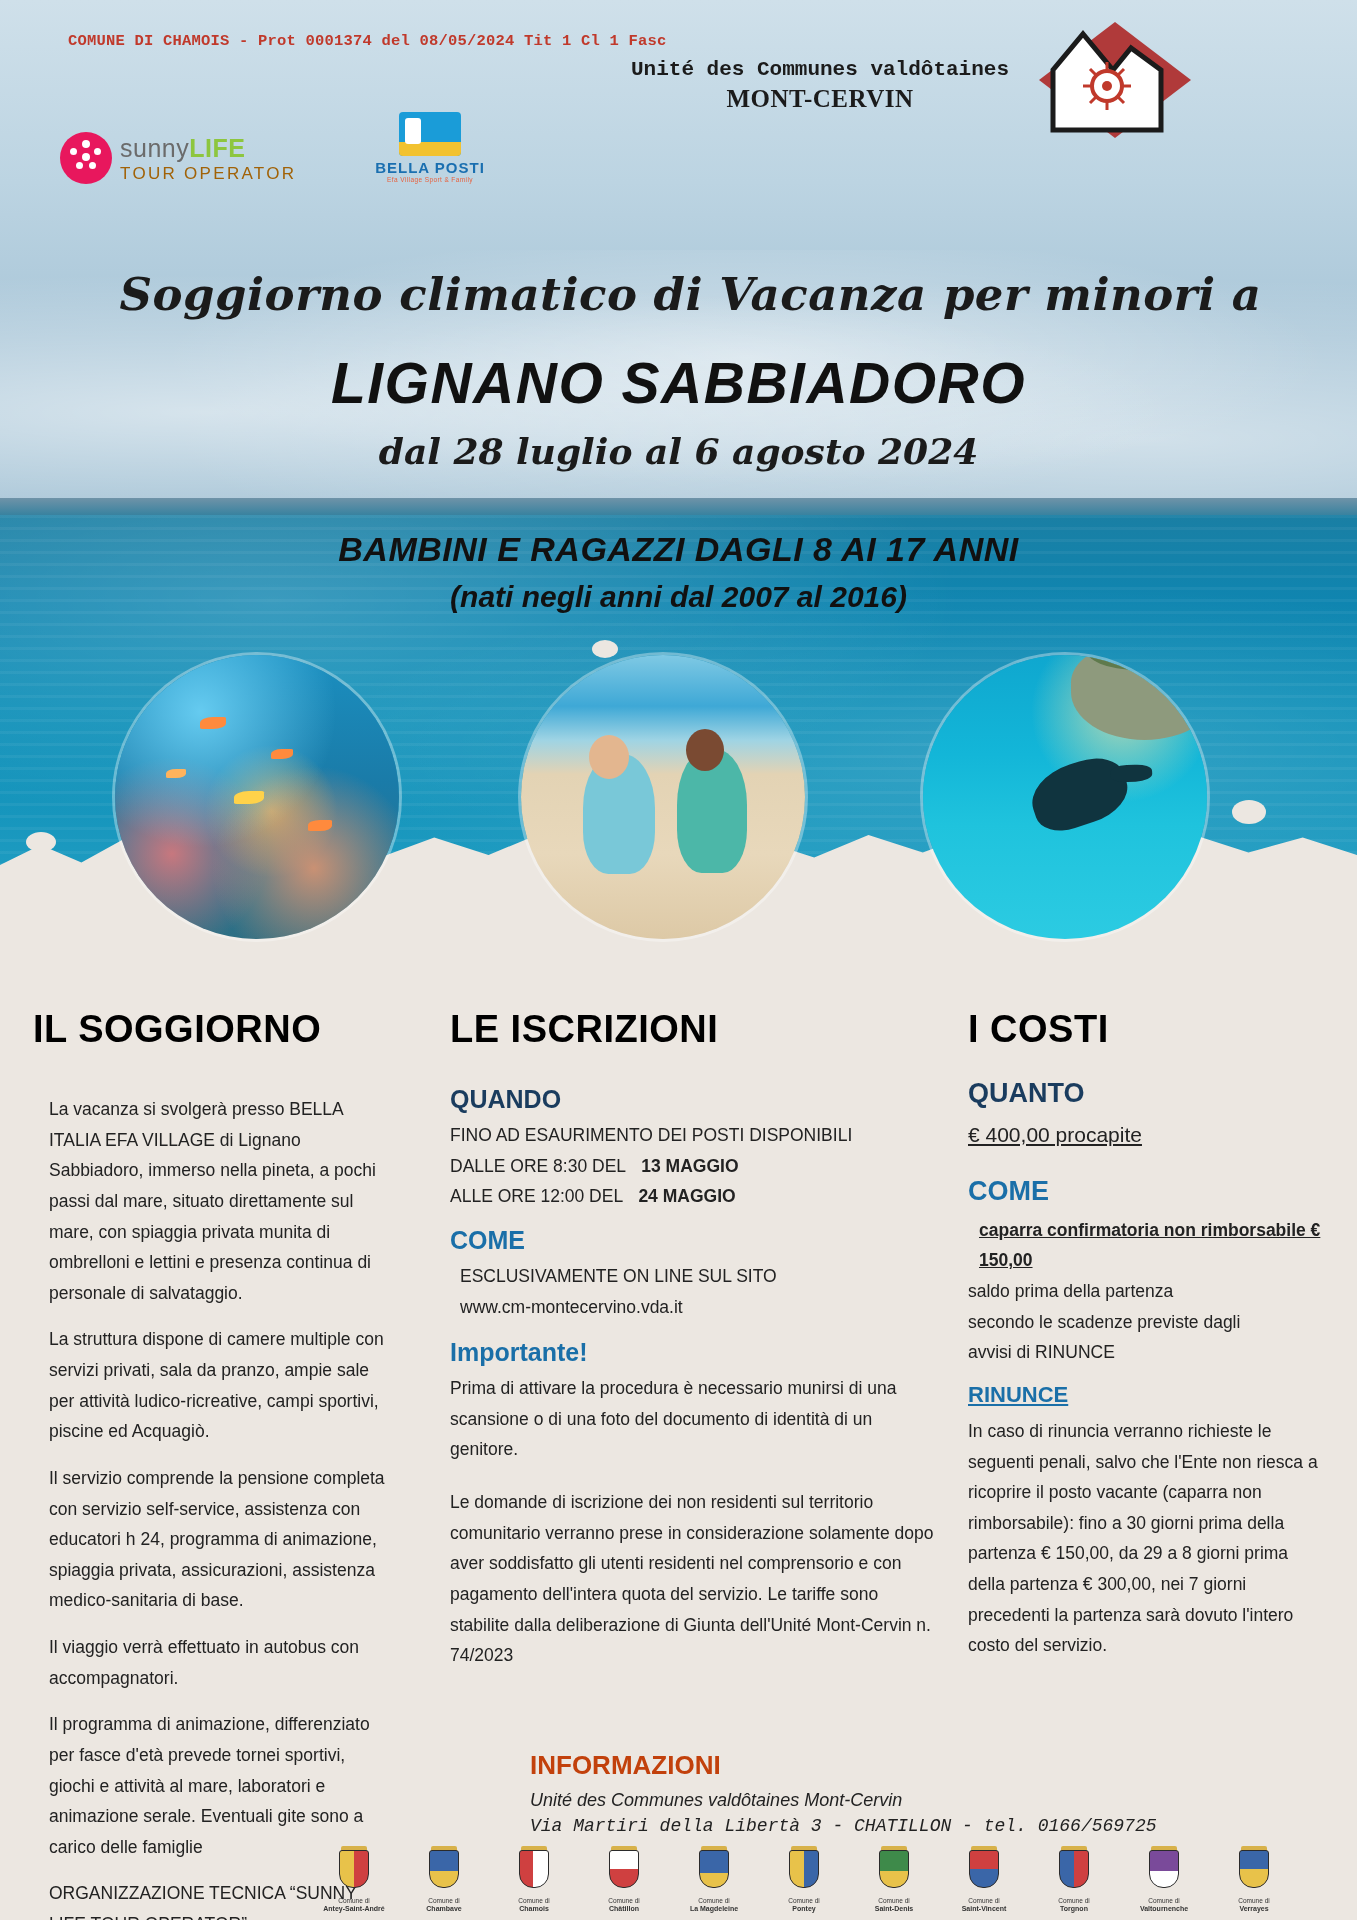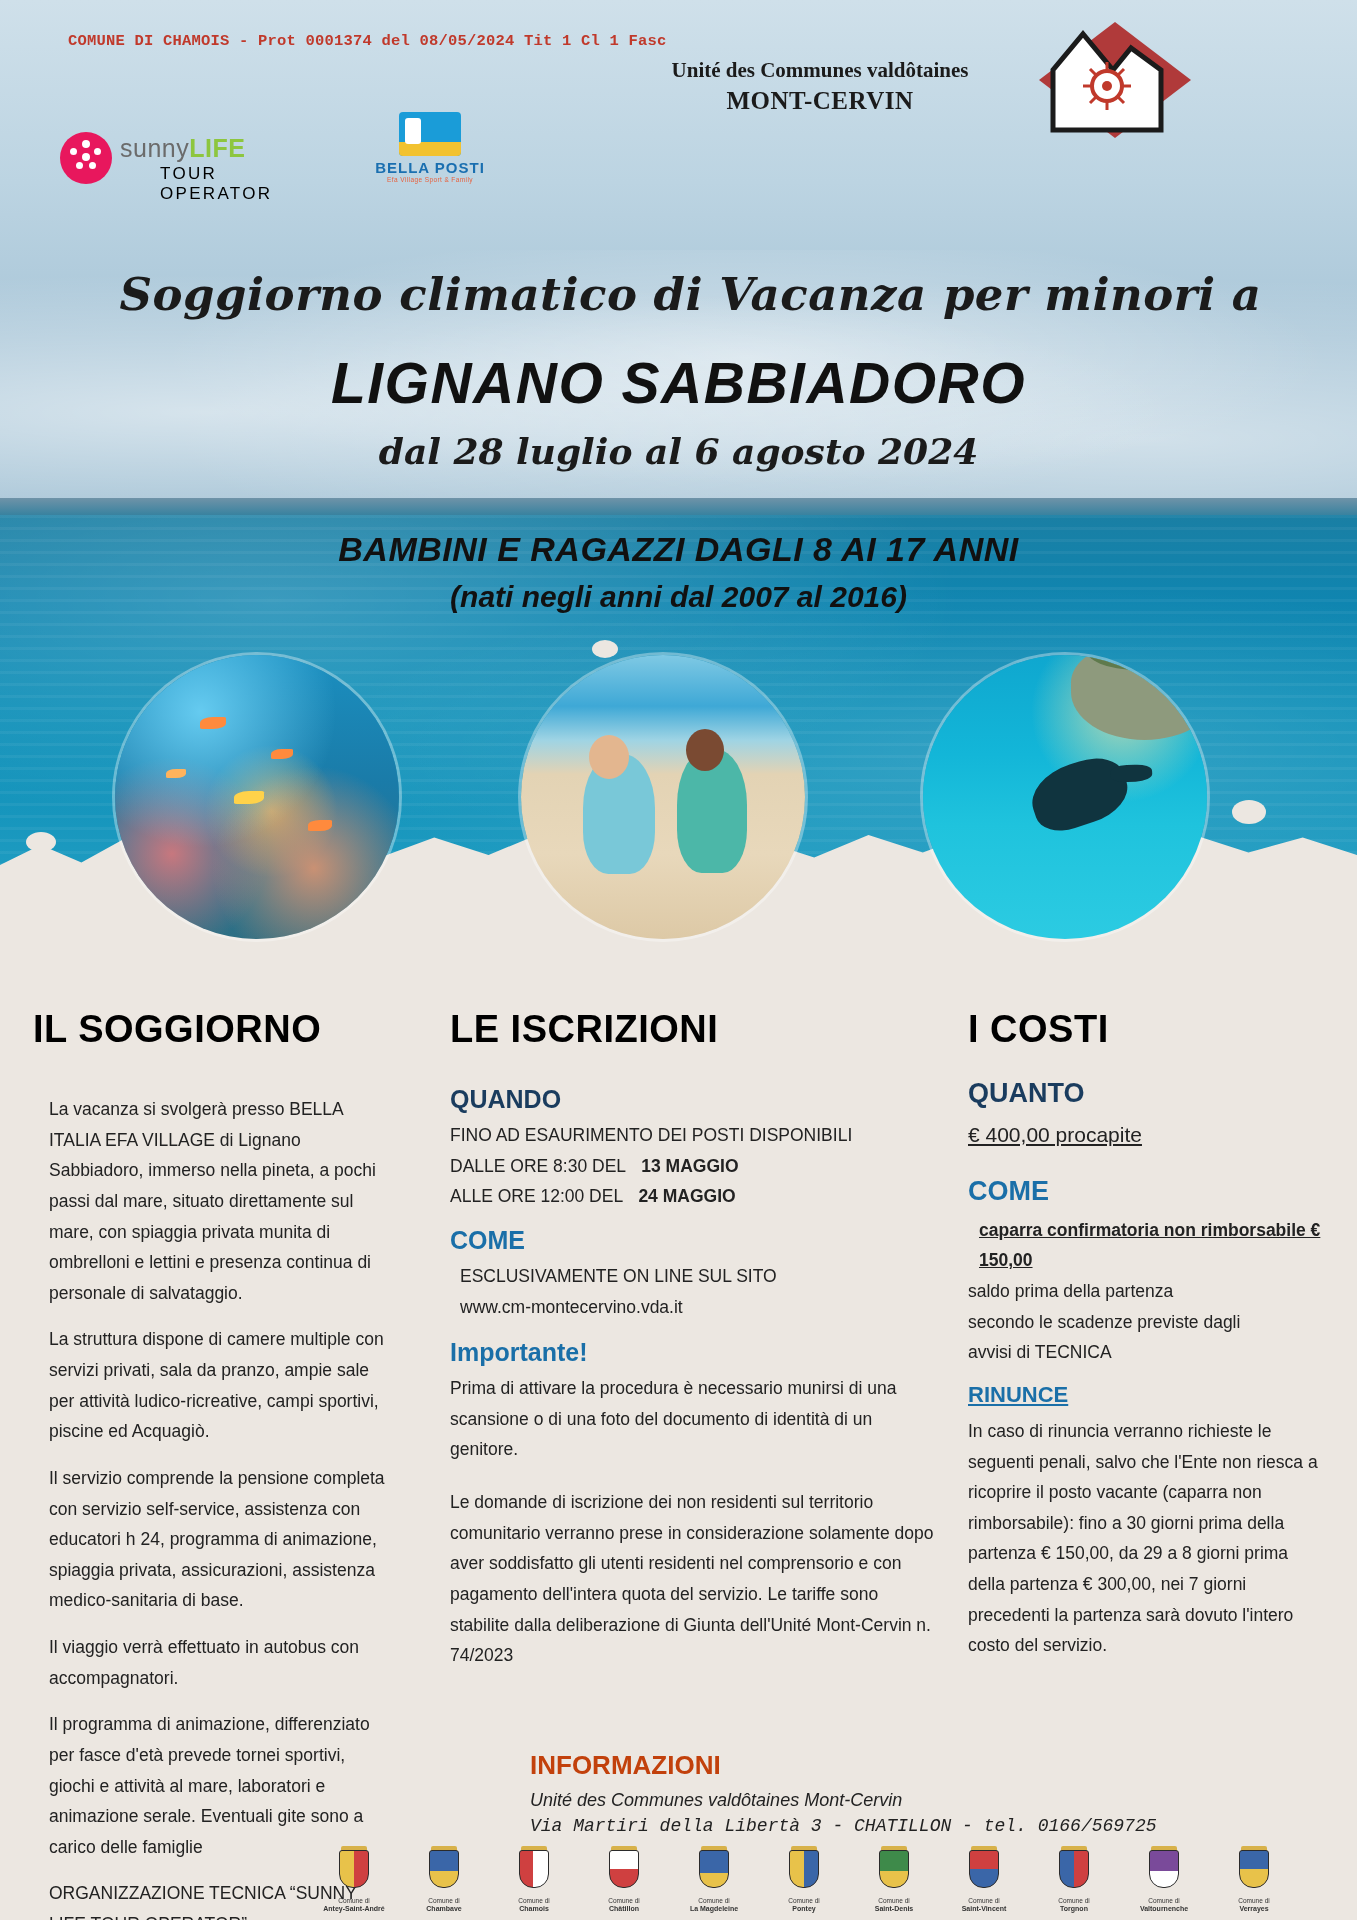--- a/index.html
+++ b/index.html
@@ -49,33 +49,33 @@
     position:absolute; left:0; top:1000px; width:1357px; height:920px; background:#ece7e1;
   }
 
   
   .prot-line {
     position:absolute; left:68px; top:32px;
     font-family:"Liberation Mono", monospace;
     font-size:15.5px; font-weight:bold; color:#c0392b; letter-spacing:.2px;
   }
   .unite-block { position:absolute; left:620px; top:58px; width:400px; text-align:center; color:#1b1b1b;}
-  .unite-1 { font-family:Liberation Serif, serif; font-size:21px; font-weight:bold; }
+  .unite-1 { font-family:Liberation Mono, monospace; font-size:21px; font-weight:bold; }
   .unite-2 { font-family:"Liberation Serif", serif; font-size:25px; font-weight:bold; letter-spacing:.5px; margin-top:4px;}
 
   
   .mc-logo { position:absolute; left:1035px; top:18px; width:160px; height:125px; }
 
   
   .sunny-logo { position:absolute; left:60px; top:128px; width:250px; height:62px; }
   .sunny-circle { position:absolute; left:0; top:4px; width:52px; height:52px; border-radius:50%; background:#e8175d; }
   .sunny-circle span { position:absolute; background:#fff; border-radius:50%; }
   .sunny-text1 { position:absolute; left:60px; top:6px; font-size:25px; color:#6b6b6b; letter-spacing:.5px;}
   .sunny-text1 b { color:#8dc63f; }
-  .sunny-text2 { position:absolute; left:60px; top:36px; font-size:17px; color:#000000; letter-spacing:2.3px;margin-left:40px;}
+  .sunny-text2 { position:absolute; left:60px; top:36px; font-size:17px; color:#a16207; letter-spacing:2.3px;}
 
   
   .bi-logo { position:absolute; left:370px; top:112px; width:120px; height:80px; text-align:center;}
   .bi-mark { width:62px; height:44px; margin:0 auto; background:#1a9cd8; border-radius:4px; position:relative; overflow:hidden;}
   .bi-mark:before{content:"";position:absolute;left:0;bottom:0;width:100%;height:14px;background:#f2c230;}
   .bi-mark:after{content:"";position:absolute;left:6px;top:6px;width:16px;height:26px;background:#fff;border-radius:3px;}
   .bi-name { font-size:15px; font-weight:bold; color:#1a6fb0; letter-spacing:1px; margin-top:3px;}
   .bi-sub { font-size:6.5px; color:#e8603c; letter-spacing:.4px; }
 
   
@@ -295,21 +295,21 @@
 </div>
 
 <div class="col3">
   <div class="sub-h-costi">QUANTO</div>
   <div class="body-txt u" style="font-size:21px;">€ 400,00 procapite</div>
 
   <div class="sub-h-costi2">COME</div>
   <div class="body-txt b u">caparra confirmatoria non rimborsabile € 150,00</div>
   <div class="body-txt">saldo prima della partenza</div>
   <div class="body-txt">secondo le scadenze previste dagli</div>
-  <div class="body-txt">avvisi di TECNICA</div>
+  <div class="body-txt">avvisi di RINUNCE</div>
 
   <div class="rinunce-h">RINUNCE</div>
   <div class="body-txt">In caso di rinuncia verranno richieste le seguenti penali, salvo che l'Ente non riesca a ricoprire il posto vacante (caparra non rimborsabile): fino a 30 giorni prima della partenza € 150,00, da 29 a 8 giorni prima della partenza € 300,00, nei 7 giorni precedenti la partenza sarà dovuto l'intero costo del servizio.</div>
 </div>
 
 <div class="info-h">INFORMAZIONI</div>
 <div class="info-1">Unité des Communes valdôtaines Mont-Cervin</div>
 <div class="info-2">Via Martiri della Libertà 3 - CHATILLON - tel. 0166/569725</div>
 
 <div class="comuni">

